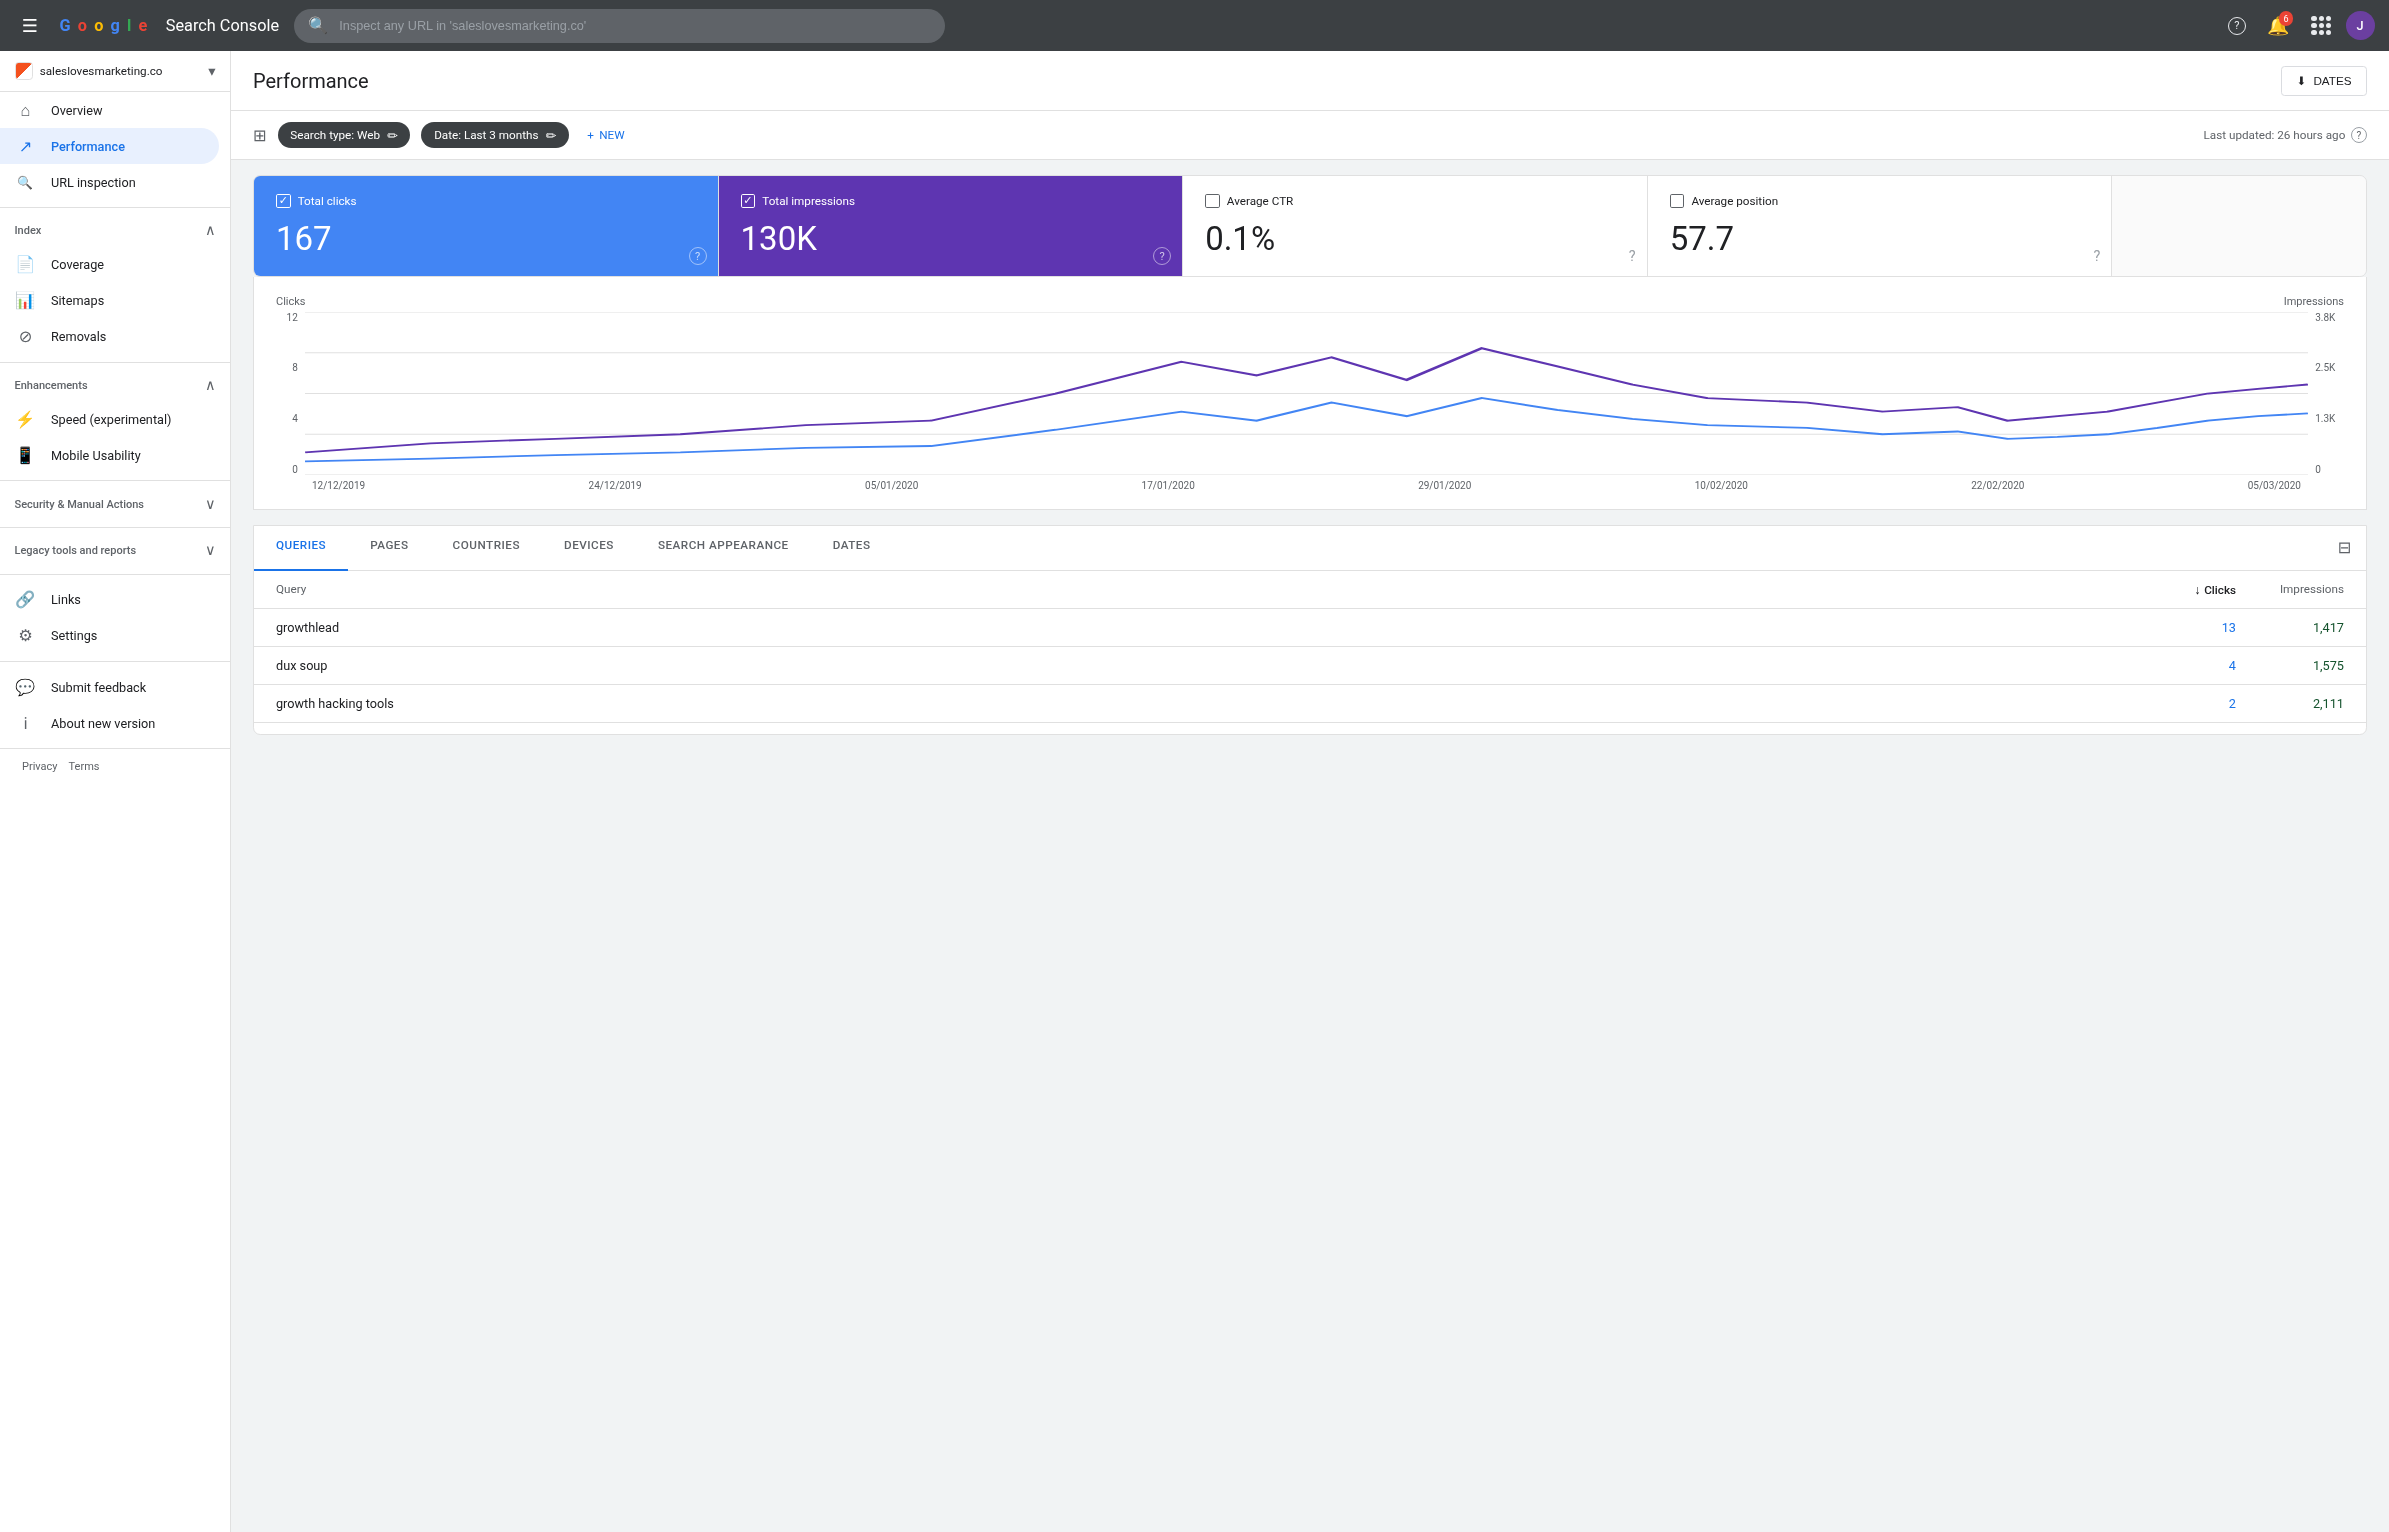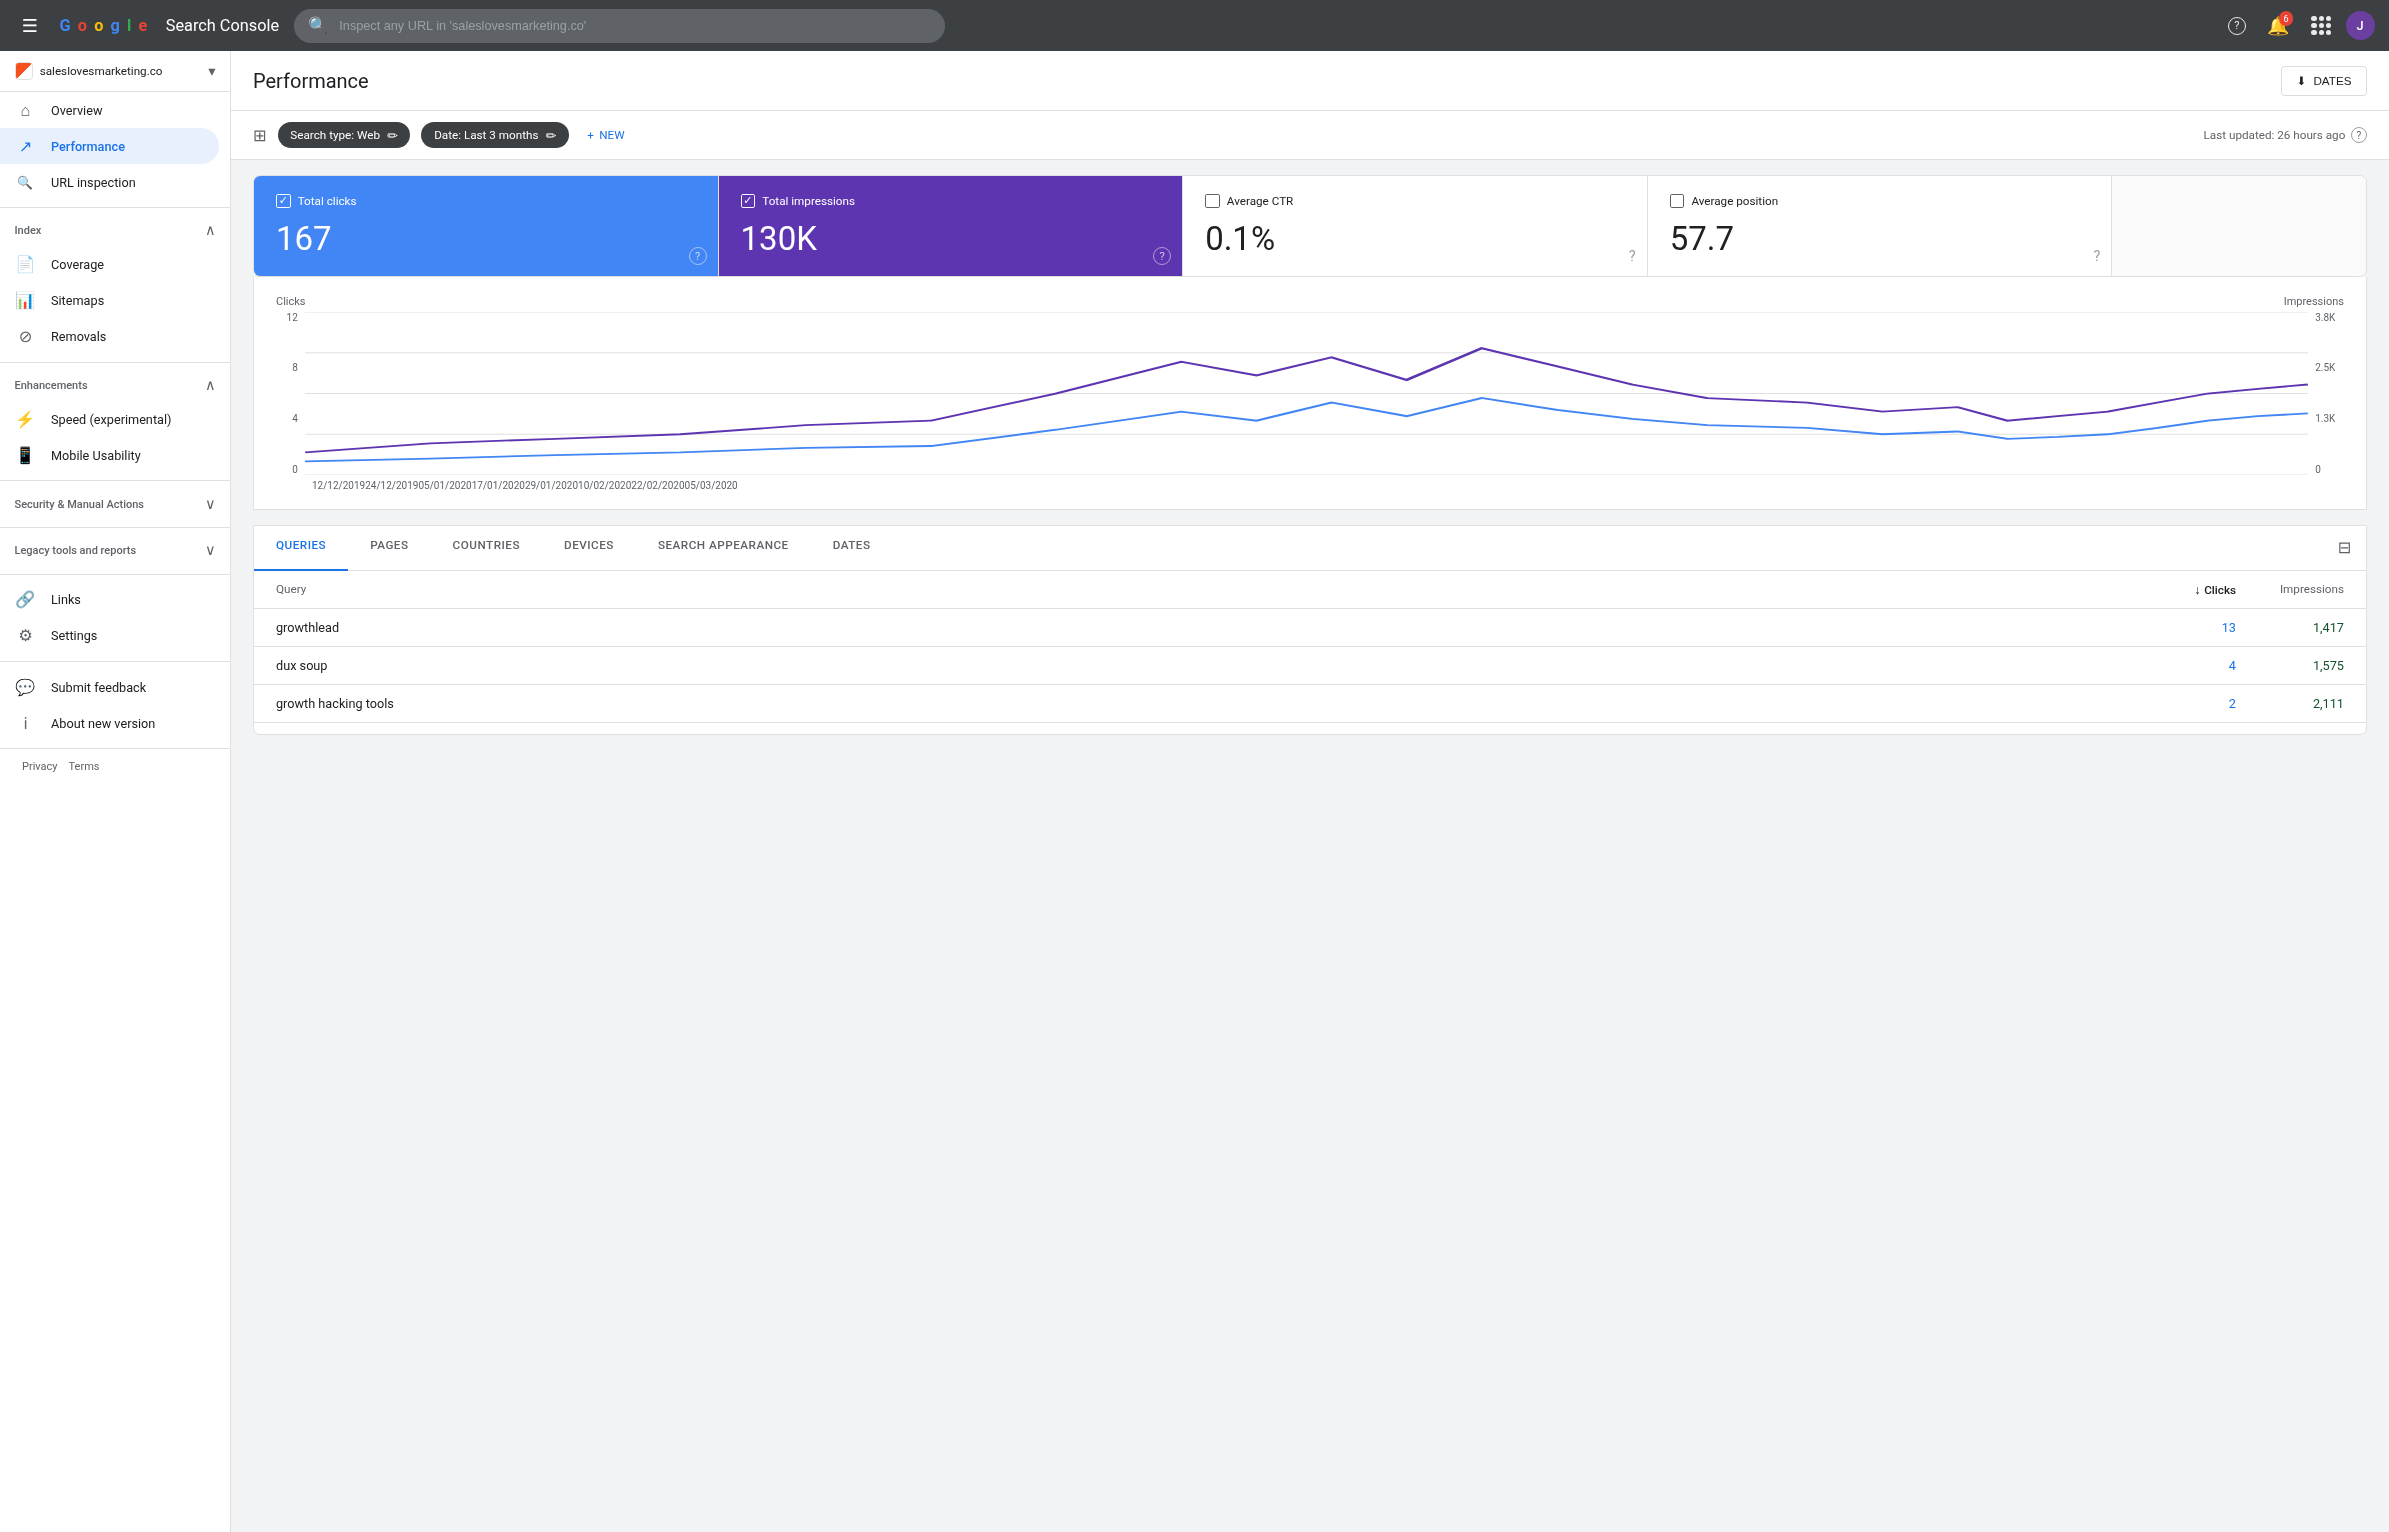--- a/index.html
+++ b/index.html
@@ -563,21 +563,21 @@
         </svg>
 
         <div style="display:flex;flex-direction:column;justify-content:space-between;align-items:flex-start;padding-left:7.2px;width:36px;height:163px">
           <span style="font-size:10px;color:#5f6368">3.8K</span>
           <span style="font-size:10px;color:#5f6368">2.5K</span>
           <span style="font-size:10px;color:#5f6368">1.3K</span>
           <span style="font-size:10px;color:#5f6368">0</span>
         </div>
       </div>
 
-      <div style="display:flex;margin-left:36px;margin-right:43px;margin-top:5.4px">
+      <div style="display:flex;justify-content:space-between;margin-left:36px;margin-right:43px;margin-top:5.4px">
         <span style="font-size:10px;color:#5f6368">12/12/2019</span>
         <span style="font-size:10px;color:#5f6368">24/12/2019</span>
         <span style="font-size:10px;color:#5f6368">05/01/2020</span>
         <span style="font-size:10px;color:#5f6368">17/01/2020</span>
         <span style="font-size:10px;color:#5f6368">29/01/2020</span>
         <span style="font-size:10px;color:#5f6368">10/02/2020</span>
         <span style="font-size:10px;color:#5f6368">22/02/2020</span>
         <span style="font-size:10px;color:#5f6368">05/03/2020</span>
       </div>
     </div>

